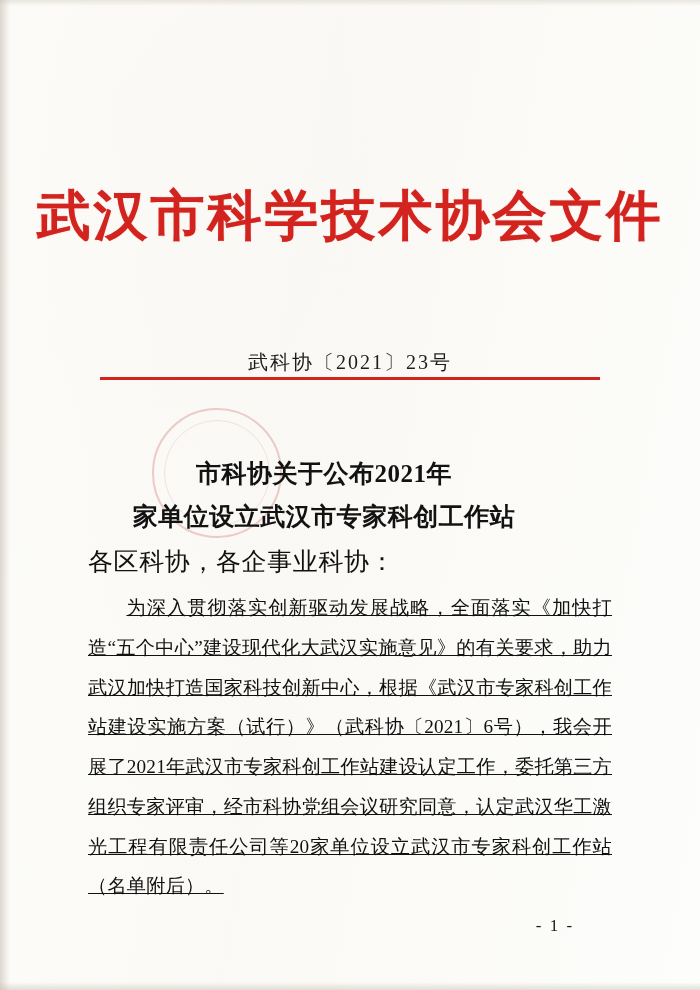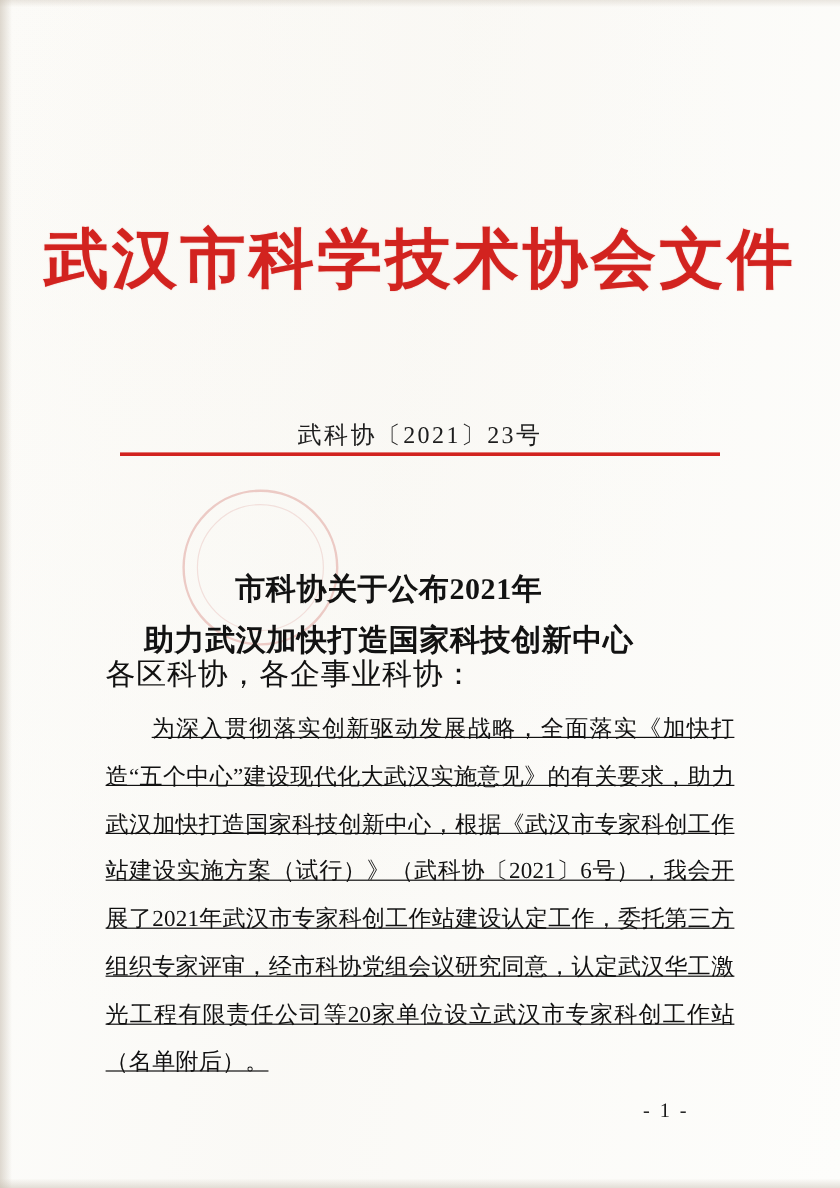--- a/index.html
+++ b/index.html
@@ -111,21 +111,20 @@
     top: 452px;
     left: 0;
     width: 648px;
     text-align: center;
     color: #121212;
     font-family: "Liberation Serif", serif;
     font-weight: bold;
     font-size: 25px;
     line-height: 1.72;
     letter-spacing: 0.5px;
-    margin-top: 18px;
   }
   .title div { white-space: nowrap; }
 
   .salutation {
     position: absolute;
     top: 545px;
     left: 88px;
     font-size: 25px;
     color: #111;
     letter-spacing: 0.6px;
@@ -178,21 +177,21 @@
   <div class="masthead">武汉市科学技术协会文件</div>
 
   <div class="docnumber">武科协〔2021〕23号</div>
 
   <div class="red-rule"></div>
 
   <div class="seal"></div>
 
   <div class="title">
     <div>市科协关于公布2021年</div>
-    <div>助力武汉加快打造国家科技创新中心</div>
+    <div>家单位设立武汉市专家科创工作站</div>
   </div>
 
   <div class="salutation">各区科协，各企事业科协：</div>
 
   <div class="body-block">
     <p class="indent">为深入贯彻落实创新驱动发展战略，全面落实《加快打造“五个中心”建设现代化大武汉实施意见》的有关要求，助力武汉加快打造国家科技创新中心，根据《武汉市专家科创工作站建设实施方案（试行）》（武科协〔2021〕6号），我会开展了2021年武汉市专家科创工作站建设认定工作，委托第三方组织专家评审，经市科协党组会议研究同意，认定武汉华工激光工程有限责任公司等20家单位设立武汉市专家科创工作站（名单附后）。</p>
   </div>
 
   <div class="page-number">
     <span class="page-number-inner">- 1 -</span>

